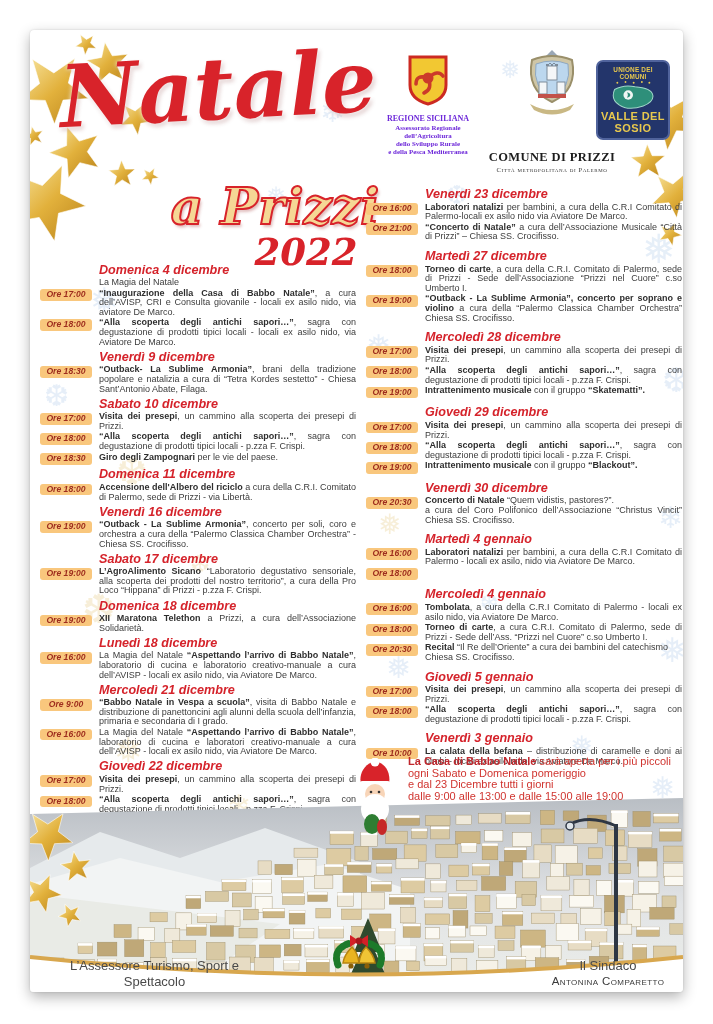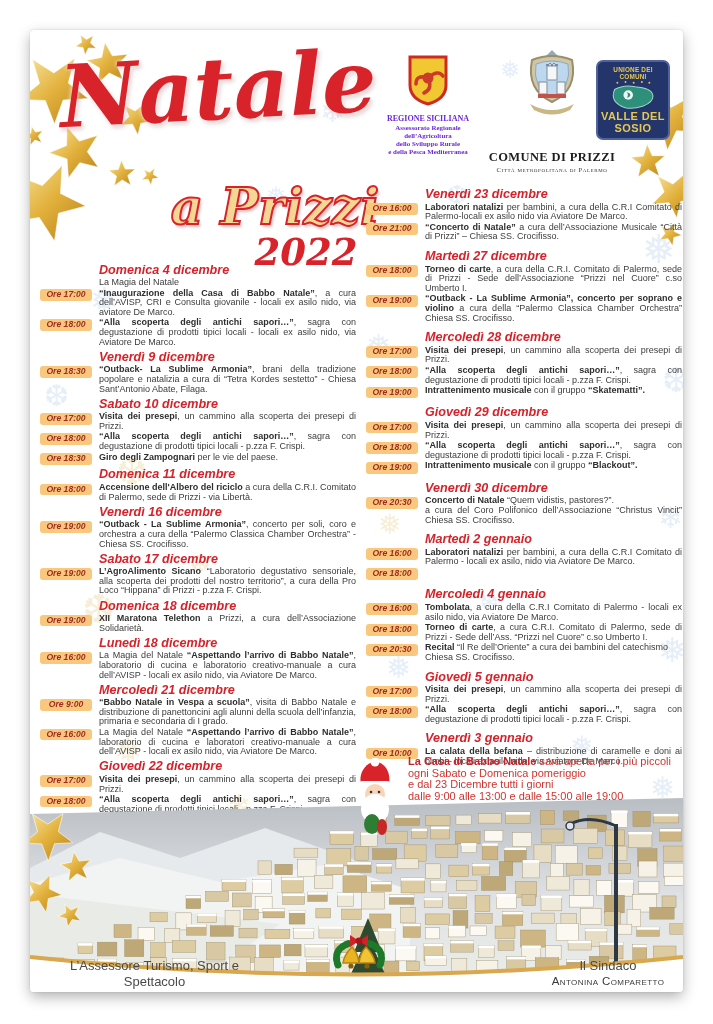--- a/index.html
+++ b/index.html
@@ -344,21 +344,21 @@
         </div>
       </section>
       <section>
         <h3 class="date">Venerdì 30 dicembre</h3>
         <div class="event">
           <span class="badge">Ore 20:30</span>
           <p class="etext"><b>Concerto di Natale</b><span> “Quem vidistis, pastores?”.</span><br><span>a cura del Coro Polifonico dell’Associazione “Christus Vincit” Chiesa SS. Crocifisso.</span></p>
         </div>
       </section>
       <section>
-        <h3 class="date">Martedì 2 gennaio</h3>
+        <h3 class="date">Martedì 4 gennaio</h3>
         <div class="event">
           <span class="badge">Ore 16:00</span>
           <p class="etext"><b>Laboratori natalizi</b><span> per bambini, a cura della C.R.I Comitato di Palermo - locali ex asilo, nido via Aviatore De Marco.</span></p>
         </div>
         <div class="event">
           <span class="badge">Ore 18:00</span>
         </div>
       </section>
       <section>
         <h3 class="date">Mercoledì 4 gennaio</h3>

